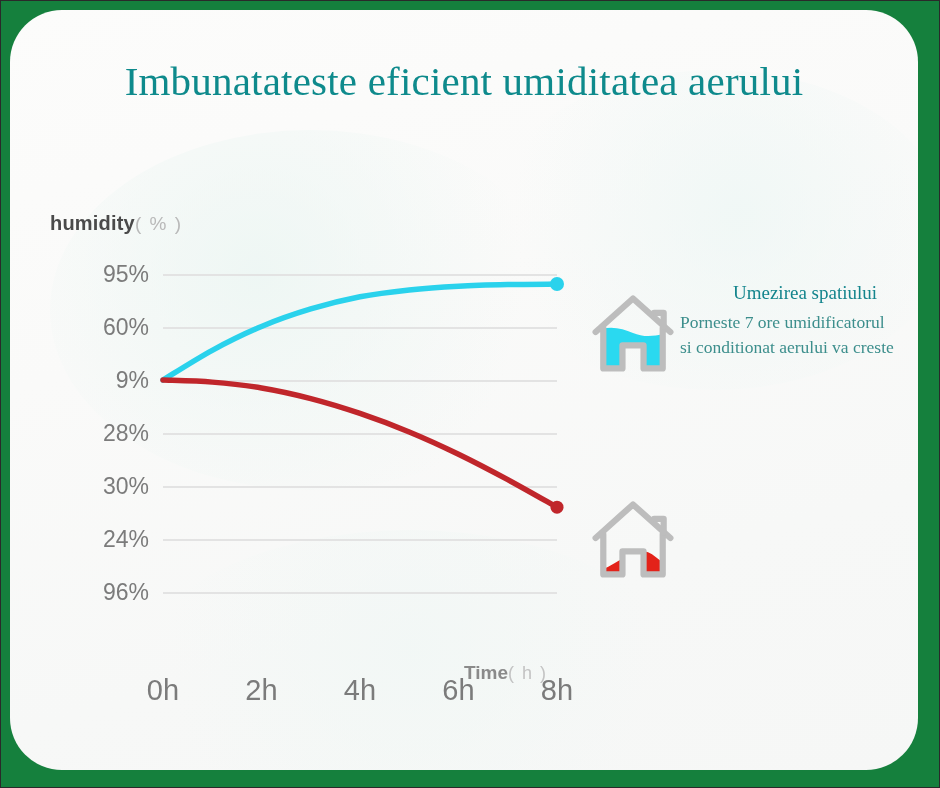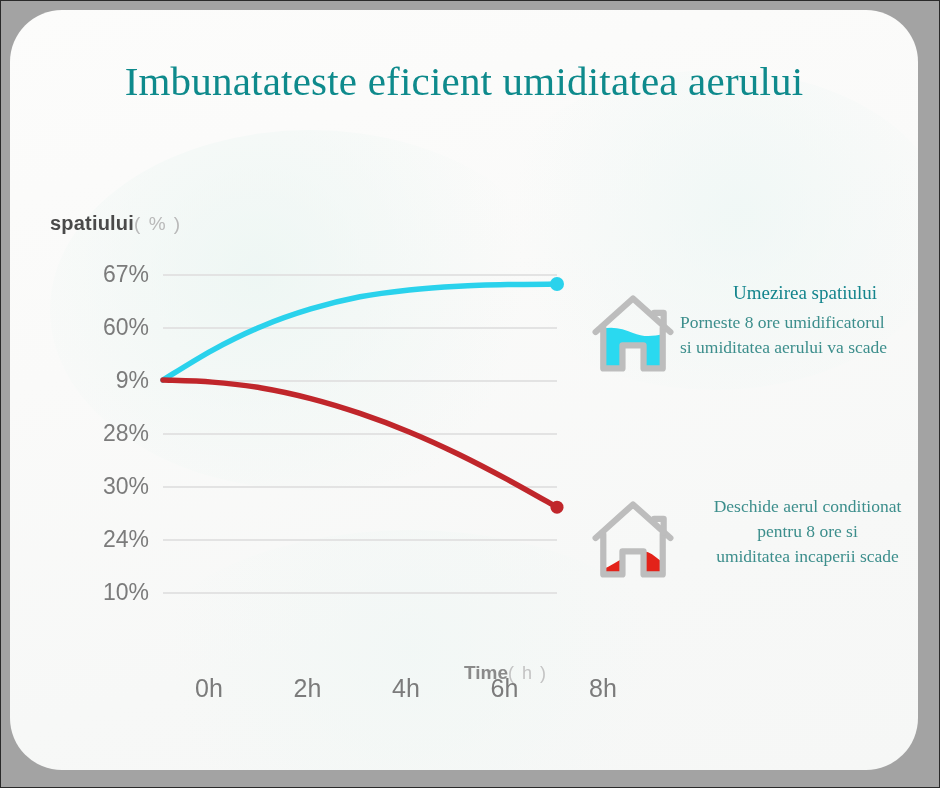--- a/index.html
+++ b/index.html
@@ -14,21 +14,21 @@
     overflow: hidden;
   }
 
   
   #slide-frame {
     position: relative;
     width: 940px;
     height: 788px;
     box-sizing: border-box;
     border: 1px solid #2a2a2a;
-    background: #a3a3a3;
+    background: #15803d;
     overflow: hidden;
   }
 
   
   #content-panel {
     position: absolute;
     left: 9px;
     top: 9px;
     width: 908px;
     height: 760px;
@@ -136,25 +136,24 @@
   .gridline {
     position: absolute;
     left: 131px;
     width: 394px;
     height: 2px;
     background: #e3e3e3;
   }
   .xtick {
     position: absolute;
     top: 414px;
-    font-size: 25px;
+    font-size: 29px;
     color: #7b7b7b;
     transform: translateX(-50%);
     white-space: nowrap;
-    margin-left: 46px;
   }
   #curve-svg {
     position: absolute;
     left: 0; top: 0;
     width: 560px;
     height: 400px;
     overflow: visible;
   }
 
   
@@ -205,41 +204,41 @@
 
     <div class="wash wash-a"></div>
     <div class="wash wash-b"></div>
     <div class="wash wash-c"></div>
 
     <div id="page-title">Imbunatateste eficient umiditatea aerului</div>
 
     <div id="chart-area">
 
       <div id="y-axis-title">
-        <span>spatiului</span><span class="unit">( % )</span>
+        <span>humidity</span><span class="unit">( % )</span>
       </div>
 
       <div class="plot-wrap">
         <div id="gridline-holder">
             <div class="gridline" style="top: 14px;"></div>
             <div class="gridline" style="top: 67px;"></div>
             <div class="gridline" style="top: 120px;"></div>
             <div class="gridline" style="top: 173px;"></div>
             <div class="gridline" style="top: 226px;"></div>
             <div class="gridline" style="top: 279px;"></div>
             <div class="gridline" style="top: 332px;"></div>
           </div>
         <div id="ytick-holder">
-            <div class="ytick" style="top: 14px;">67%</div>
+            <div class="ytick" style="top: 14px;">95%</div>
             <div class="ytick" style="top: 67px;">60%</div>
             <div class="ytick" style="top: 120px;">9%</div>
             <div class="ytick" style="top: 173px;">28%</div>
             <div class="ytick" style="top: 226px;">30%</div>
             <div class="ytick" style="top: 279px;">24%</div>
-            <div class="ytick" style="top: 332px;">10%</div>
+            <div class="ytick" style="top: 332px;">96%</div>
           </div>
         <div id="xtick-holder">
             <div class="xtick" style="left: 131px;">0h</div>
             <div class="xtick" style="left: 229.5px;">2h</div>
             <div class="xtick" style="left: 328px;">4h</div>
             <div class="xtick" style="left: 426.5px;">6h</div>
             <div class="xtick" style="left: 525px;">8h</div>
           </div>
         <svg id="curve-svg" viewBox="0 0 560 400" preserveAspectRatio="none">
           <path id="series-0-path" fill="none" stroke-width="5.5" stroke-linecap="round" stroke-linejoin="round" d="M131.00,120.00 C139.21,115.05 163.83,99.24 180.25,90.32 C196.67,81.40 213.08,73.36 229.50,66.47 C245.92,59.58 262.33,53.93 278.75,48.98 C295.17,44.03 311.58,39.97 328.00,36.79 C344.42,33.61 360.83,31.67 377.25,29.90 C393.67,28.13 410.08,27.07 426.50,26.19 C442.92,25.31 459.33,24.95 475.75,24.60 C492.17,24.25 516.79,24.16 525.00,24.07" stroke="#2ad2ec"></path>
@@ -266,22 +265,22 @@
           <g clip-path="url(#clip-house-humid)">
             <path id="humid-water" d="M10 48 C 24 40, 38 44, 50 49 C 62 54, 74 53, 92 47 L92 94 L10 94 Z" fill="#2ad9f0"></path>
           </g>
           <path id="humid-outline" fill="none" stroke-width="6.5" stroke-linecap="round" stroke-linejoin="round" d="M11 48 L50 13 L89 48 M19 44 L19 86 L39 86 L39 62 L61 62 L61 86 L81 86 L81 44" stroke="#bdbdbd"></path>
           <path id="humid-chimney" fill="none" stroke-width="6.5" stroke-linecap="round" stroke-linejoin="round" d="M72 28 L82 28 L82 42" stroke="#bdbdbd"></path>
         </svg>
       </div>
       <div class="feature-body">
         <div class="feature-title">Umezirea spatiului</div>
         <div class="feature-desc">
-          <div>Porneste 8 ore umidificatorul</div>
-          <div>si umiditatea aerului va scade</div>
+          <div>Porneste 7 ore umidificatorul</div>
+          <div>si conditionat aerului va creste</div>
         </div>
       </div>
     </div>
 
     <div class="feature" id="feature-dry">
       <div class="feature-icon">
         <svg viewBox="0 0 100 96" width="96" height="92">
           <defs>
             <clipPath id="clip-house-dry">
               <path d="M18 46 L18 86 L40 86 L40 62 L60 62 L60 86 L82 86 L82 46
@@ -289,22 +288,17 @@
             </clipPath>
           </defs>
           <g clip-path="url(#clip-house-dry)">
             <path id="dry-water" d="M10 84 C 22 80, 32 74, 44 66 C 54 59, 64 60, 74 68 C 82 74, 88 80, 92 84 L92 94 L10 94 Z" fill="#e32219"></path>
           </g>
           <path id="dry-outline" fill="none" stroke-width="6.5" stroke-linecap="round" stroke-linejoin="round" d="M11 48 L50 13 L89 48 M19 44 L19 86 L39 86 L39 62 L61 62 L61 86 L81 86 L81 44" stroke="#bdbdbd"></path>
           <path id="dry-chimney" fill="none" stroke-width="6.5" stroke-linecap="round" stroke-linejoin="round" d="M72 28 L82 28 L82 42" stroke="#bdbdbd"></path>
         </svg>
       </div>
       <div class="feature-body">
-        <div class="feature-desc">
-          <div>Deschide aerul conditionat</div>
-          <div>pentru 8 ore si</div>
-          <div>umiditatea incaperii scade</div>
-        </div>
       </div>
     </div>
 
   </div>
 </div>
 
 </body></html>

